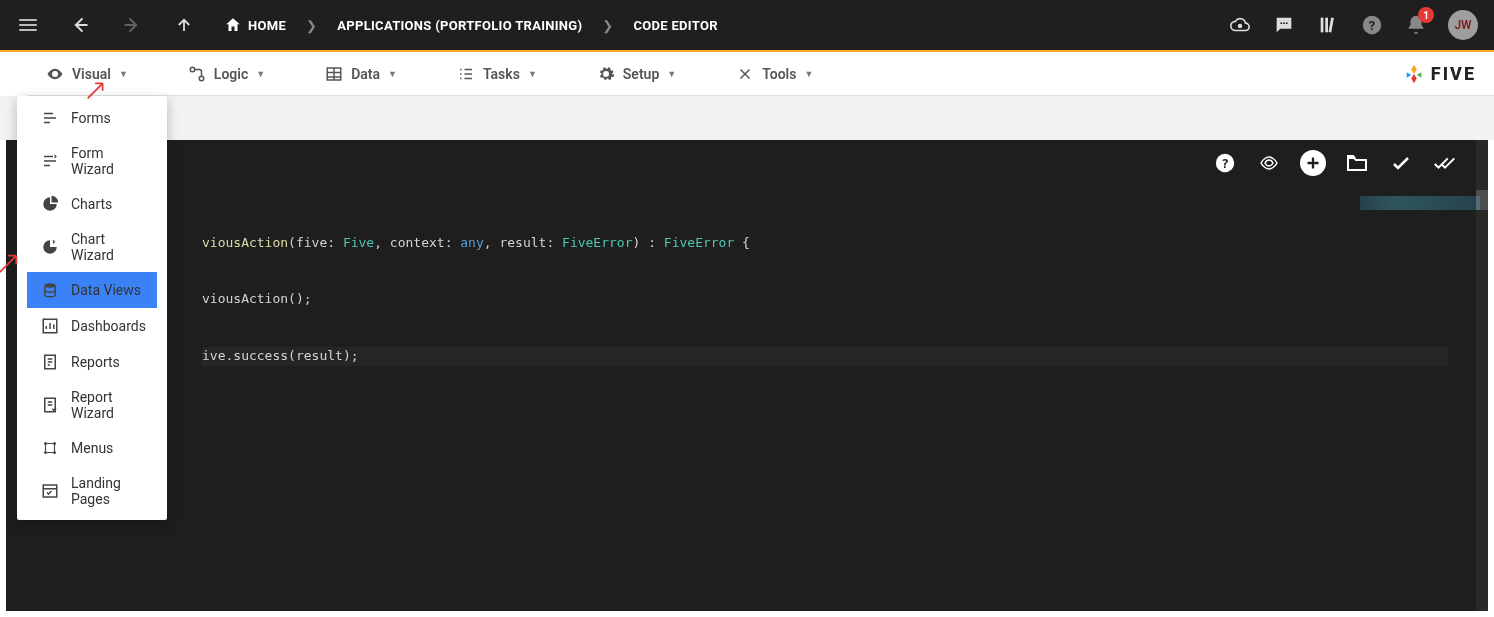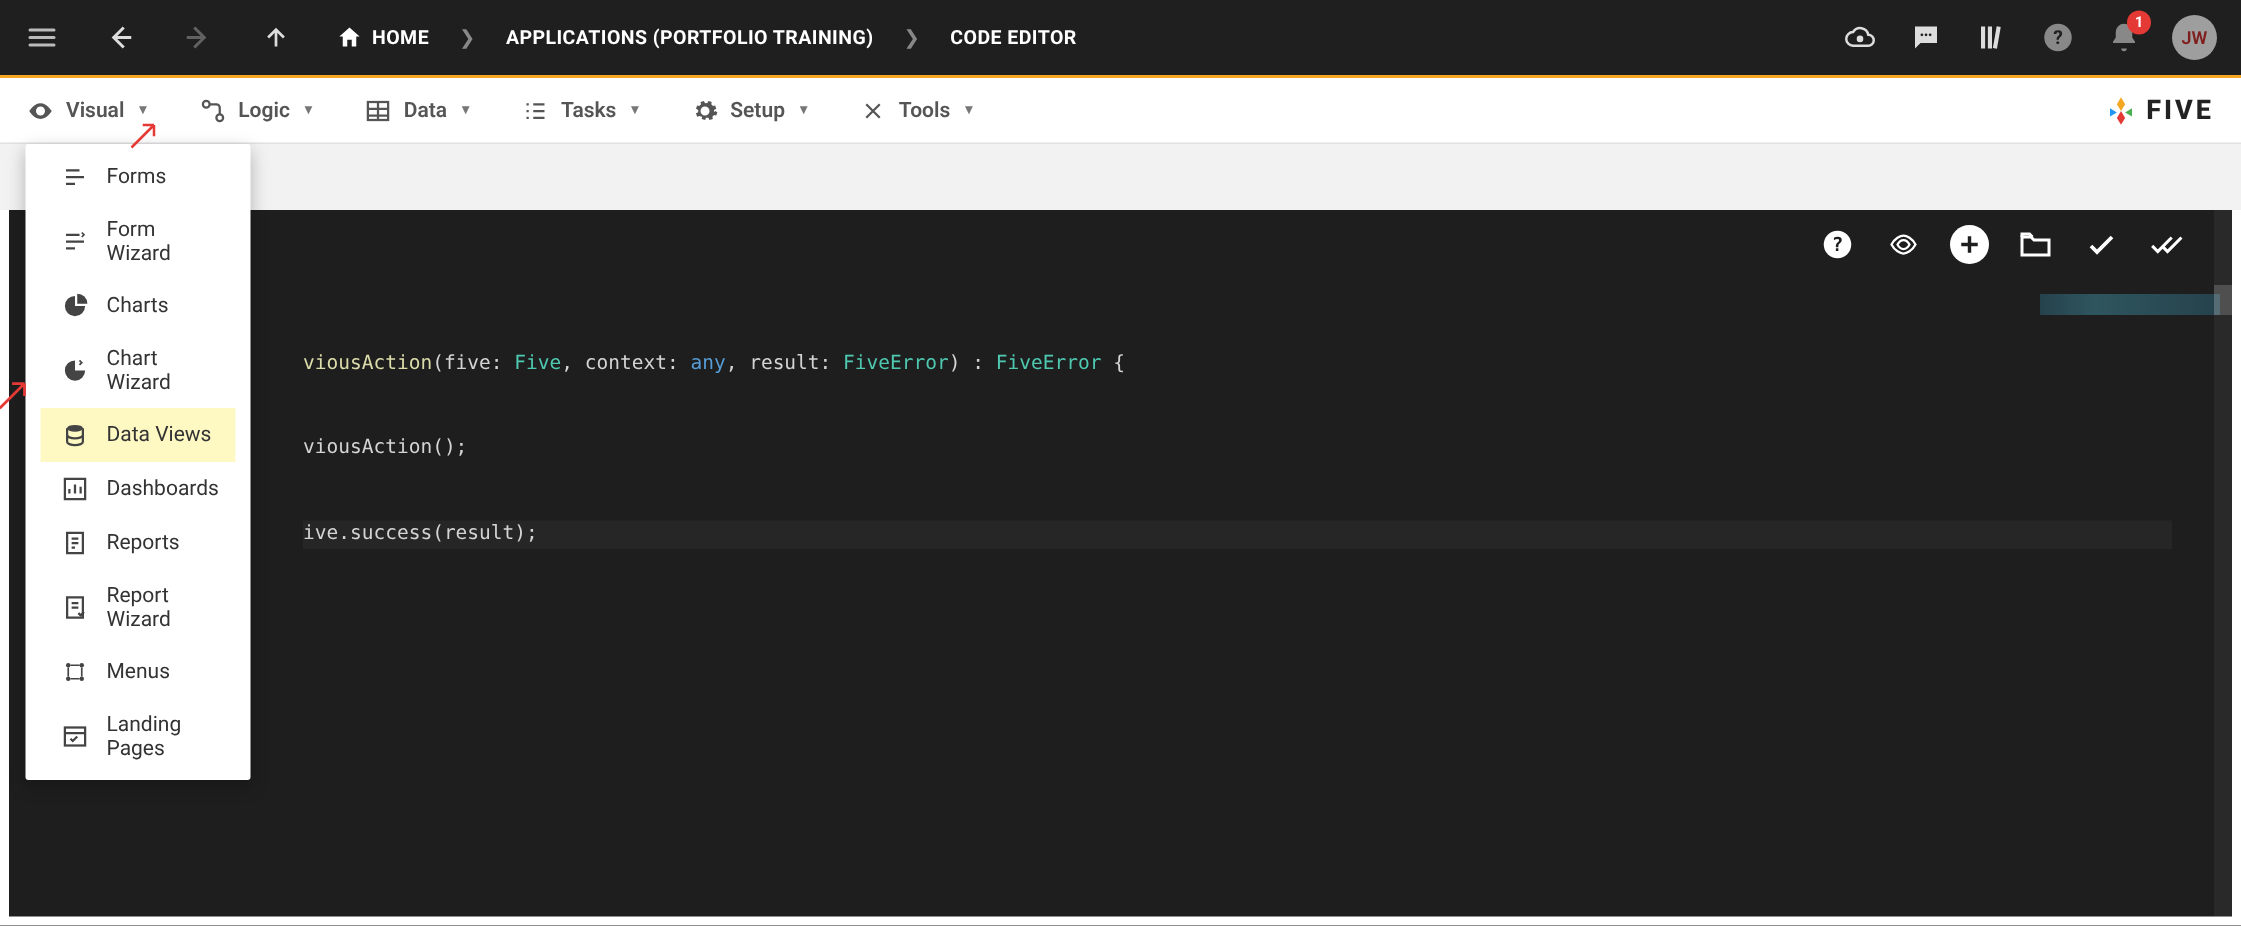--- a/index.html
+++ b/index.html
@@ -34,25 +34,26 @@
   .bell-wrap { position:relative; }
   .badge { position:absolute; top:-6px; right:-6px; background:#e53935; color:#fff; width:16px; height:16px; border-radius:50%; font-size:10px; display:flex; align-items:center; justify-content:center; font-weight:700;}
 
   
   .menubar {
     height: 44px;
     background:#fff;
     display:flex;
     align-items:center;
     padding:0 18px;
-    gap: 33px;
+    gap: 60px;
     border-bottom:1px solid #e0e0e0;
     color:#555;
     font-size:14px;
     font-weight:600;
+    margin-left:28px;
   }
   .menubar .menu-item { display:flex; align-items:center; gap:8px; cursor:pointer; }
   .menubar .menu-item .tri { font-size:9px; color:#777;}
   .brand { margin-left:auto; display:flex; align-items:center; gap:6px; font-weight:800; font-size:18px; letter-spacing:2px; color:#222;}
   .brand svg { width:22px; height:22px;}
 
   
   .substrip { height:44px; background:#f2f2f2; }
 
   
@@ -67,21 +68,21 @@
     z-index:100;
     padding: 4px 10px;
   }
   .dropdown .dd-item {
     display:flex; align-items:center; gap:12px;
     padding: 9px 14px;
     font-size:14px;
     color:#333;
     cursor:pointer;
   }
-  .dropdown .dd-item.active { background:#fef9c3;}
+  .dropdown .dd-item.active { background:#3b82f6;}
   .dropdown .dd-icon { width:18px; height:18px; display:inline-flex; align-items:center; justify-content:center; color:#444; flex-shrink:0;}
 
   
   .editor-wrap {
     position:absolute;
     top:140px; left:6px; right:6px; bottom:6px;
     background:#1e1e1e;
     color:#ddd;
     font-family: "Consolas","Menlo",monospace;
     font-size:13px;

